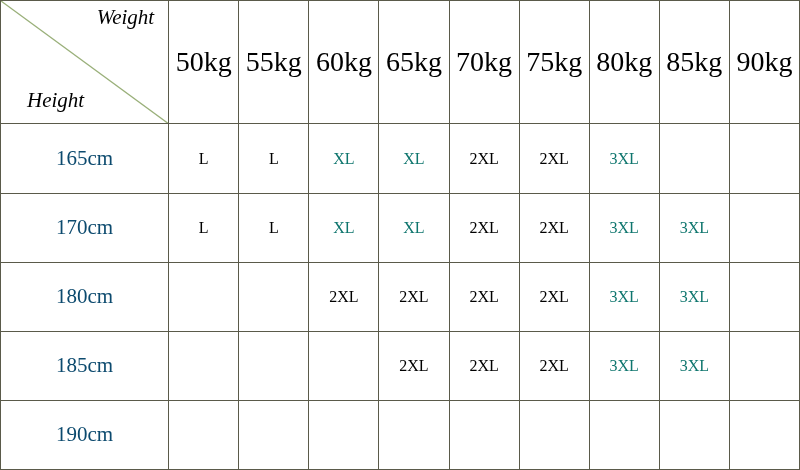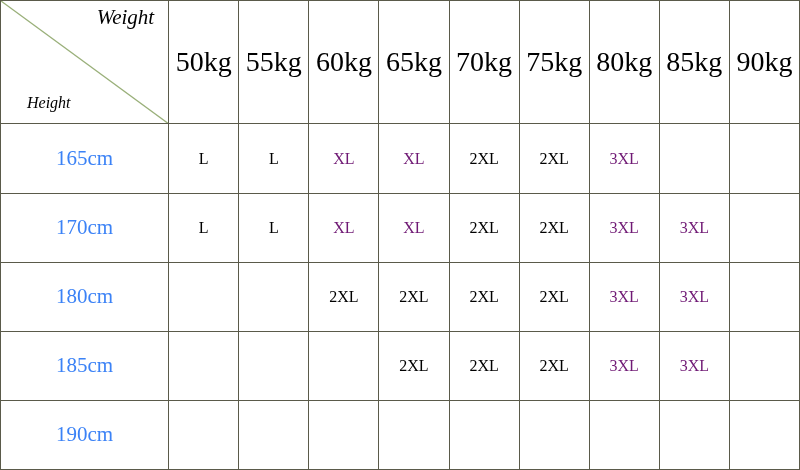--- a/index.html
+++ b/index.html
@@ -54,52 +54,52 @@
     top: 6px;
     right: 14px;
     font-size: 21px;
     color: #000000;
     line-height: 1;
   }
   .corner-height {
     position: absolute;
     bottom: 12px;
     left: 26px;
-    font-size: 16px;
+    font-size: 21px;
     color: #000000;
     line-height: 1;
   }
 
   
   td.weight-head {
     background: #ffff00;
     height: 108px;
     font-size: 28px;
     color: #000000;
     vertical-align: top;
     padding-top: 42px;
     box-sizing: border-box;
   }
 
   
   td.height-label {
     background: #ffff00;
     font-size: 21px;
-    color: #3b82f6;
+    color: #0c4a6e;
     height: 60px;
     margin-left: 28px;
   }
 
   
   td.cell {
     font-size: 16px;
     color: #111111;
     height: 60px;
   }
-  td.cell.fill-dark  { background: #4f7d2e; color: #701a75; }
+  td.cell.fill-dark  { background: #4f7d2e; color: #0f766e; }
   td.cell.fill-light { background: #e0ead9; color: #000000; }
   td.cell.fill-none  { background: #ffffff; }
 </style>
 </head>
 <body>
 
 <table id="size-chart">
   <colgroup>
     <col class="col-label">
     <col class="col-weight">

